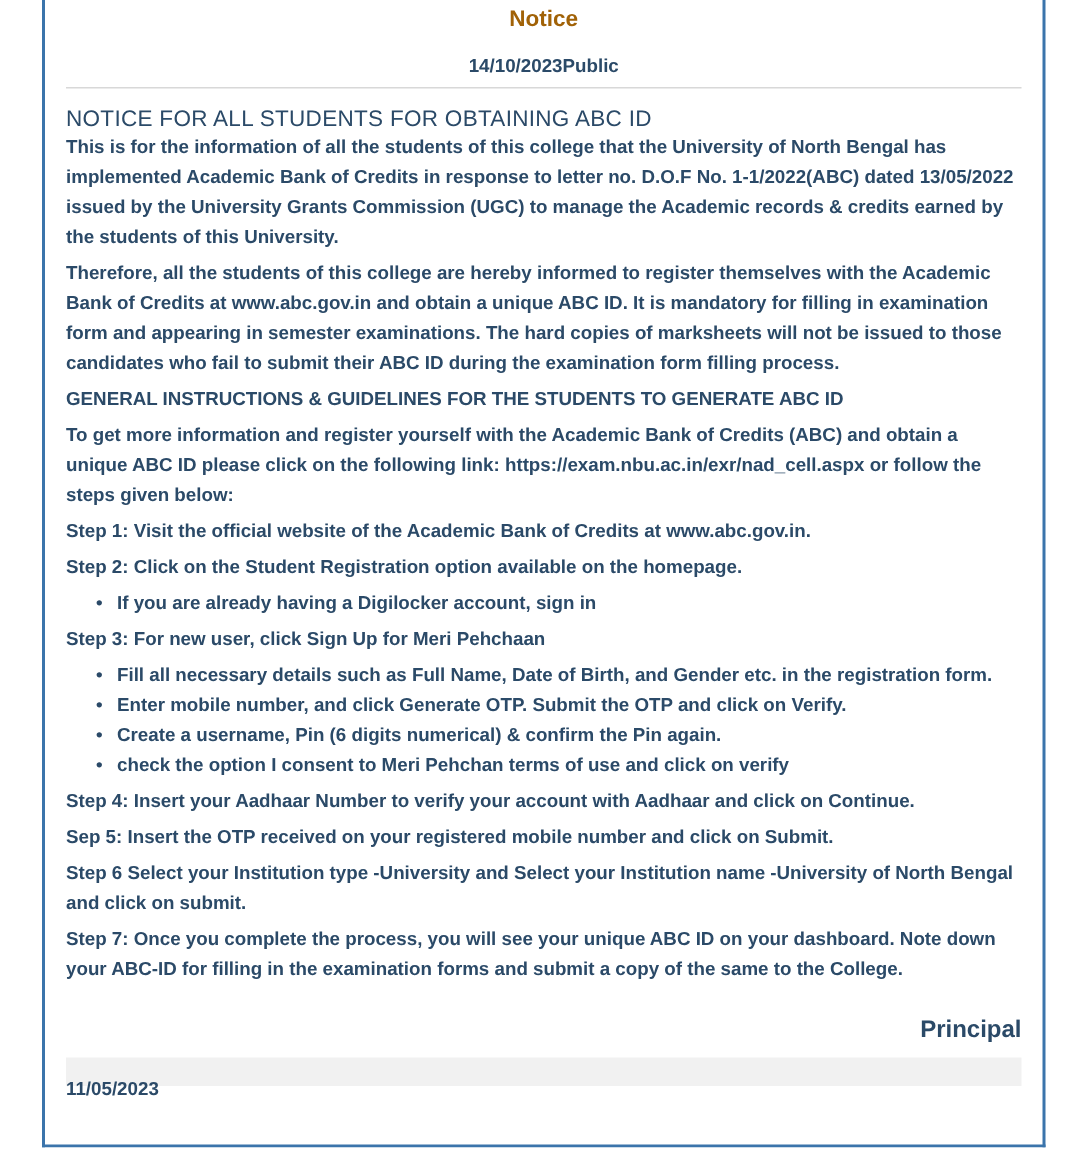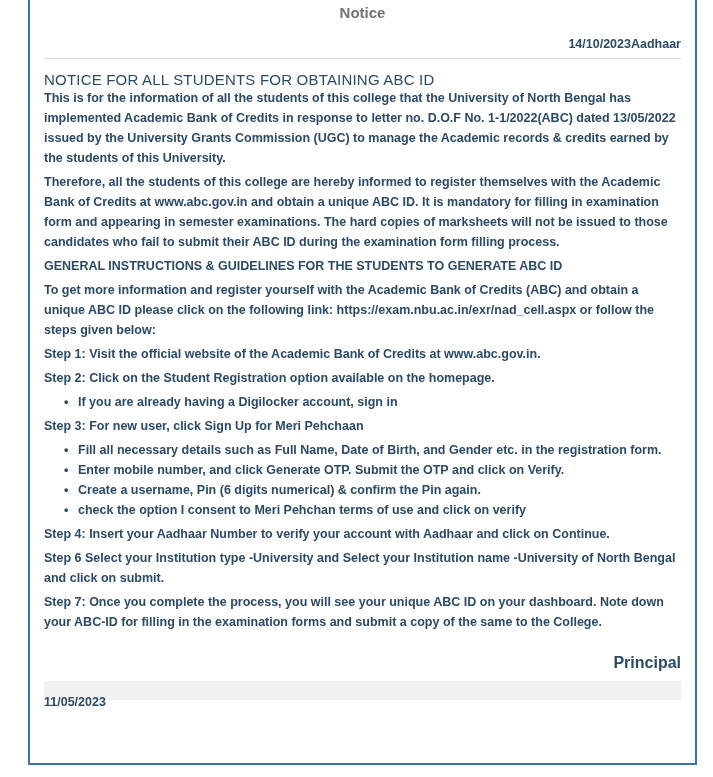--- a/index.html
+++ b/index.html
@@ -19,28 +19,28 @@
     height: 765px;
     border-left: 2px solid #3b74ab;
     border-right: 2px solid #3b74ab;
     border-bottom: 2px solid #3b74ab;
     padding: 2px 14px 0 14px;
     overflow: hidden;
     background: #ffffff;
   }
   .notice-title {
     text-align: center;
-    color: #737373;
+    color: #a16207;
     font-size: 15px;
     font-weight: 700;
     margin: 2px 0 16px 0;
   }
   .meta-row {
     display: flex;
-    justify-content: flex-end;
+    justify-content: center;
     align-items: baseline;
     font-size: 12.5px;
     font-weight: 700;
     padding-bottom: 7px;
     border-bottom: 1px solid #d8d8d8;
     margin-bottom: 12px;
   }
   .main-heading {
     font-size: 15px;
     font-weight: 400;
@@ -101,21 +101,21 @@
 </style>
 </head>
 <body>
 
 <div class="sheet doc">
 
   <div class="notice-title">Notice</div>
 
   <div class="meta-row">
     <span>14/10/2023</span>
-    <span>Aadhaar</span>
+    <span>Public</span>
   </div>
 
   <h1 class="main-heading">NOTICE FOR ALL STUDENTS FOR OBTAINING ABC ID</h1>
 
   <p>This is for the information of all the students of this college that the University of North Bengal has implemented Academic Bank of Credits in response to letter no. D.O.F No. 1-1/2022(ABC) dated 13/05/2022 issued by the University Grants Commission (UGC) to manage the Academic records &amp; credits earned by the students of this University.</p>
 
   <p>Therefore, all the students of this college are hereby informed to register themselves with the Academic Bank of Credits at www.abc.gov.in and obtain a unique ABC ID. It is mandatory for filling in examination form and appearing in semester examinations. The hard copies of marksheets will not be issued to those candidates who fail to submit their ABC ID during the examination form filling process.</p>
 
   <div class="sub-heading">GENERAL INSTRUCTIONS &amp; GUIDELINES FOR THE STUDENTS TO GENERATE ABC ID</div>
 
@@ -133,20 +133,21 @@
 
   <ul>
     <li>Fill all necessary details such as Full Name, Date of Birth, and Gender etc. in the registration form.</li>
     <li>Enter mobile number, and click Generate OTP. Submit the OTP and click on Verify.</li>
     <li>Create a username, Pin (6 digits numerical) &amp; confirm the Pin again.</li>
     <li>check the option I consent to Meri Pehchan terms of use and click on verify</li>
   </ul>
 
   <p>Step 4: Insert your Aadhaar Number to verify your account with Aadhaar and click on Continue.</p>
 
+  <p>Sep 5: Insert the OTP received on your registered mobile number and click on Submit.</p>
 
   <p>Step 6 Select your Institution type -University and Select your Institution name -University of North Bengal and click on submit.</p>
 
   <p>Step 7: Once you complete the process, you will see your unique ABC ID on your dashboard. Note down your ABC-ID for filling in the examination forms and submit a copy of the same to the College.</p>
 
 
   <div class="signature">Principal</div>
 
   <div class="footer-bar"></div>
 

